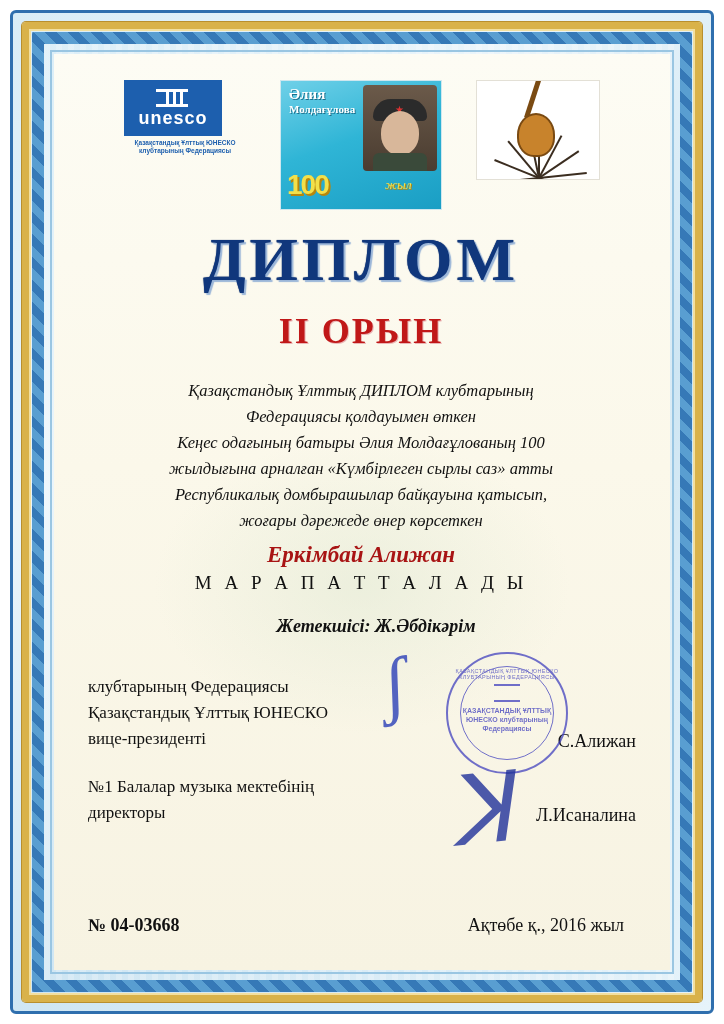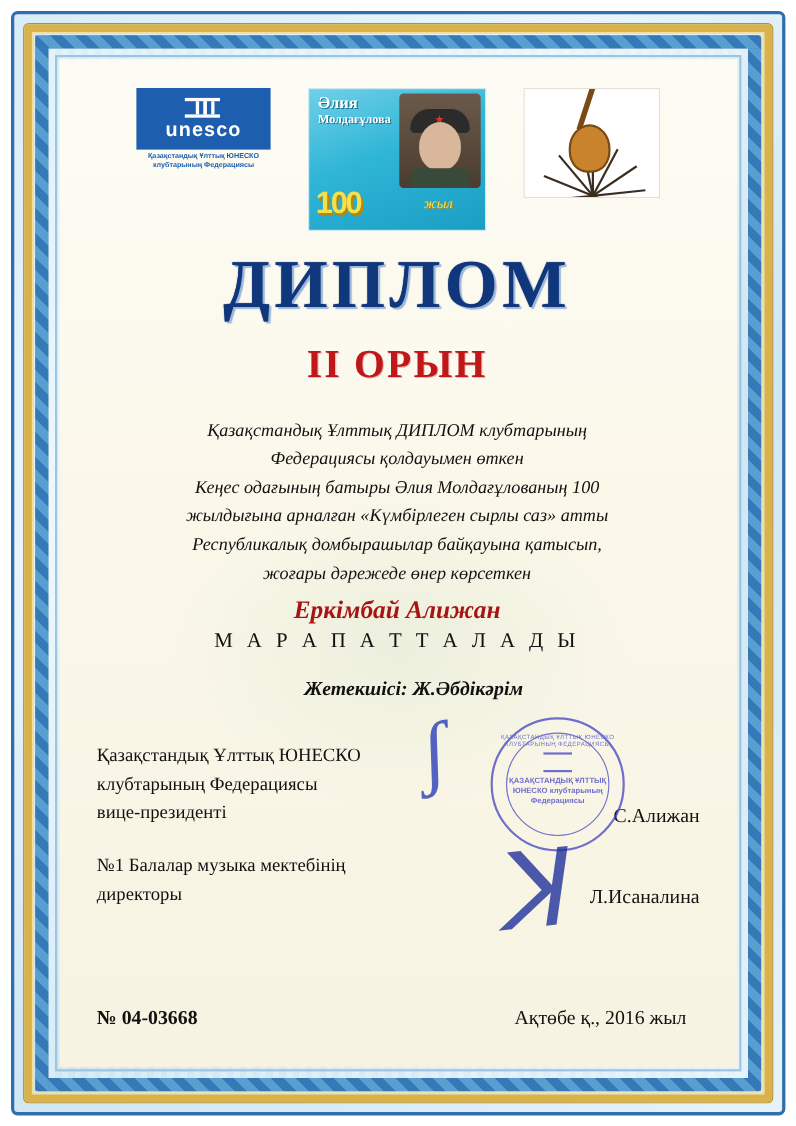--- a/index.html
+++ b/index.html
@@ -93,21 +93,21 @@
     display: flex;
     justify-content: center;
     align-items: flex-start;
     gap: 34px;
   }
   .logo-unesco {
     width: 122px;
     text-align: center;
   }
   .unesco-mark {
-    width: 122px;
+    width: 98px;
     height: 56px;
     background: #1d5fae;
     color: #fff;
     display: flex;
     flex-direction: column;
     align-items: center;
     justify-content: center;
     gap: 1px;
   }
   .unesco-temple {
@@ -499,22 +499,22 @@
       </div>
 
       <div class="laureate">Еркімбай Алижан</div>
       <div class="awarded">М А Р А П А Т Т А Л А Д Ы</div>
       <div class="mentor">Жетекшісі: Ж.Әбдікәрім</div>
     </div>
 
     <div class="signatures">
       <div class="sig-row first">
         <div class="sig-left">
+          <div>клубтарының Федерациясы</div>
           <div>Қазақстандық  Ұлттық  ЮНЕСКО</div>
-          <div>клубтарының Федерациясы</div>
           <div>вице-президенті</div>
         </div>
         <div class="sig-name">С.Алижан</div>
       </div>
 
       <div class="sig-row second">
         <div class="sig-left">
           <div>№1 Балалар музыка мектебінің</div>
           <div>директоры</div>
         </div>

